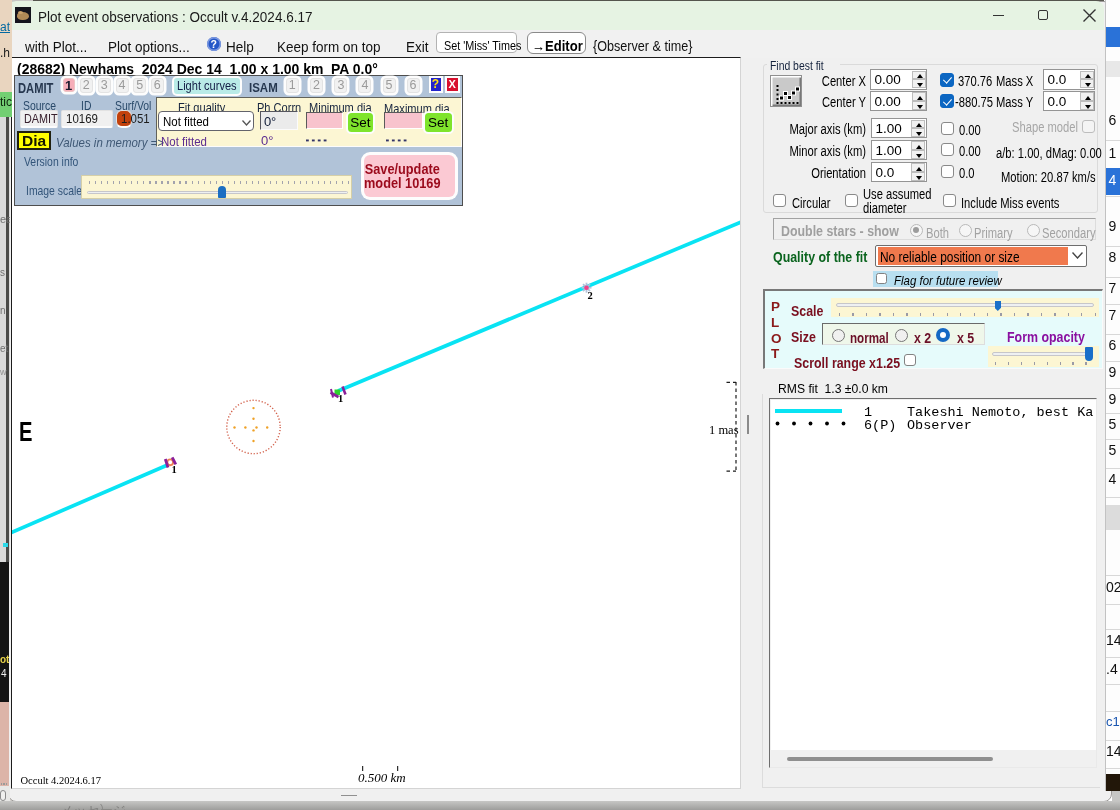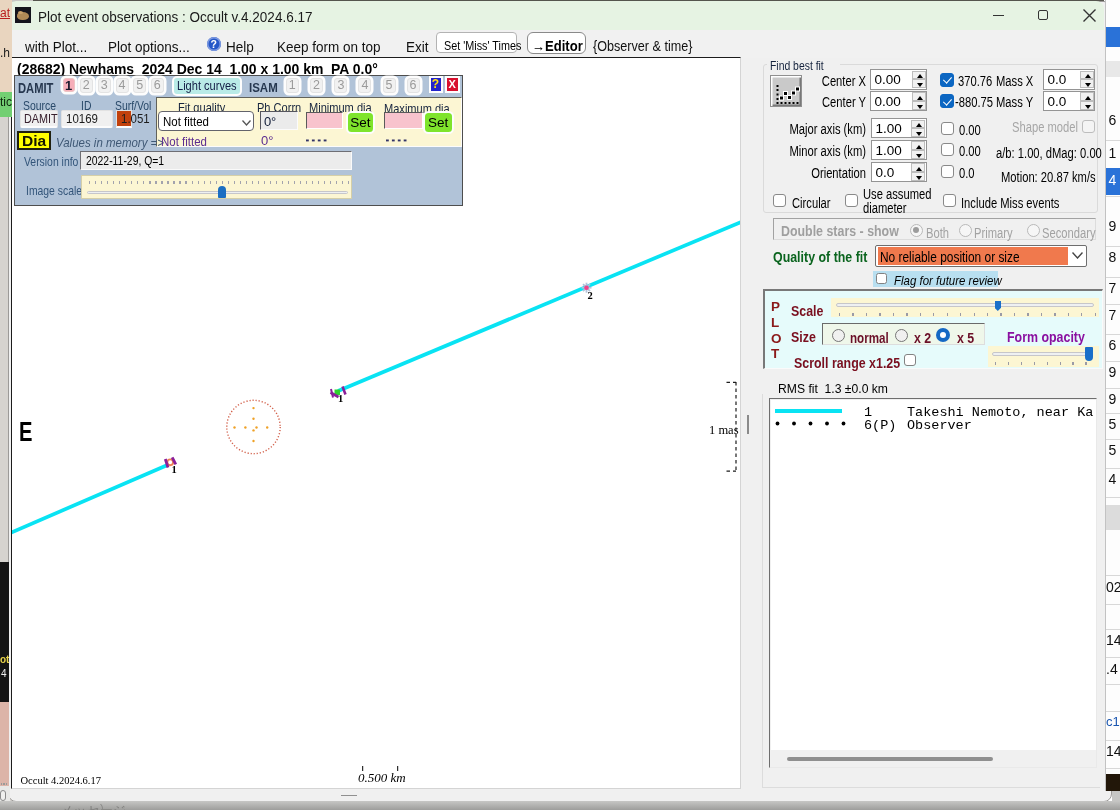--- a/index.html
+++ b/index.html
@@ -191,21 +191,21 @@
 <div class="abs sx85" style="left:256.7px;top:100.3px;font-size:13px;color:#16243e;">Ph Corrn</div>
 <div class="abs sx85" style="left:308.5px;top:100.3px;font-size:13px;color:#16243e;">Minimum dia</div>
 <div class="abs sx85" style="left:384.1px;top:101.3px;font-size:13px;color:#16243e;">Maximum dia</div>
 
 <div class="abs" style="left:19.7px;top:110px;width:38.5px;height:18px;background:#f0f0f0;border:1px solid #e2e2e2;border-bottom:2px solid #fcfcfc;border-radius:2px;font-size:13.5px;color:#38202e;line-height:16px;">
       <span class="abs sx80" style="left:3.5px;">DAMIT</span>
     </div>
 <div class="abs" style="left:61px;top:110px;width:52px;height:18px;background:#f0f0f0;border:1px solid #e2e2e2;border-bottom:2px solid #fcfcfc;border-radius:2px;font-size:13.5px;color:#1c1c1c;line-height:16px;">
       <span class="abs sx85" style="left:4px;">10169</span>
     </div>
-<div class="abs" style="left:115.7px;top:110px;width:16px;height:18px;background:#c2410c;border:1px solid #e2e2e2;border-bottom:2px solid #fcfcfc;border-radius:0;font-size:13.5px;color:#1c1c1c;line-height:16px;">
+<div class="abs" style="left:115.7px;top:110px;width:16px;height:18px;background:#c2410c;border:1px solid #e2e2e2;border-bottom:2px solid #fcfcfc;border-radius:6px;font-size:13.5px;color:#1c1c1c;line-height:16px;">
       <span class="abs sx85" style="left:4px;">1.051</span>
     </div>
 <div class="abs" style="left:158.4px;top:111.4px;width:95.8px;height:19.6px;background:#fff;border:1.5px solid #63636b;border-radius:4px;"></div>
 <div class="abs sx85" style="left:163px;top:114.3px;font-size:13.5px;color:#000;">Not fitted</div>
 <svg class="abs" style="left:241.5px;top:119.5px;" width="9" height="6" viewBox="0 0 9 6">
       <path d="M0.5,0.5 L4.5,5 L8.5,0.5" fill="none" stroke="#555" stroke-width="1.3"></path>
     </svg>
 <div class="abs" style="left:259.9px;top:111px;width:37.7px;height:18.7px;background:#ebebeb;border-top:1.5px solid #56565e;border-left:1.5px solid #56565e;border-right:1.5px solid #fbfbfb;border-bottom:1.5px solid #fbfbfb;font-size:13px;color:#101c38;padding:1.5px 0 0 3px;">0°</div>
 <div class="abs" style="left:306px;top:112px;width:36.5px;height:17.3px;background:#f8c3cd;border-top:1.5px solid #5a5a5a;border-left:1.5px solid #5a5a5a;border-right:1.5px solid #fff;border-bottom:1.5px solid #fff;"></div>
 <div class="abs" style="left:348px;top:112.6px;width:25px;height:19.7px;background:#7fe42c;border-radius:3.5px;box-shadow:0 0 0 2px #fdfdfd;font-size:13.5px;color:#000;text-align:center;line-height:19px;">Set</div>
@@ -227,23 +227,21 @@
 <svg class="abs" style="left:386px;top:138.5px;" width="26" height="3">
       <g fill="#333366">
         <rect x="0" y="0.5" width="2.8" height="1.9"></rect>
         <rect x="5.9" y="0.5" width="2.8" height="1.9"></rect>
         <rect x="11.8" y="0.5" width="2.8" height="1.9"></rect>
         <rect x="17.7" y="0.5" width="2.8" height="1.9"></rect>
       </g>
     </svg>
 
 <div class="abs sx80" style="left:23.5px;top:153.5px;font-size:13px;color:#33557a;">Version info</div>
-<div class="abs" style="left:80px;top:150.5px;width:272px;height:19px;background:#ececec;border-top:1.5px solid #6e6e74;border-left:1.5px solid #6e6e74;border-right:1.5px solid #fafafa;border-bottom:1.5px solid #fafafa;font-size:13px;color:#000;">
-      <span class="abs sx80" style="left:4.5px;top:1.5px;">2022-11-29, Q=1</span>
-    </div>
+<div class="abs" style="left:364px;top:155px;width:91px;height:42px;background:#fbc9d3;border-radius:6px;box-shadow:0 0 0 3px #fdfdfd;font-size:15px;font-weight:bold;color:#9b0a1c;line-height:14px;padding-top:7px;text-align:center;"><span class="sx85" style="display:inline-block;">Save/update<br>model 10169</span></div>
 
 <div class="abs sx80" style="left:26px;top:183px;font-size:13px;color:#33557a;">Image scale</div>
 <div class="abs" id="imgscale" style="left:81px;top:175px;width:271px;height:24px;background:#fcf6d3;border:1px solid #d5cfa8;"></div>
 <div class="abs" style="left:88.5px;top:181px;width:260px;height:3.3px;background:repeating-linear-gradient(90deg,#a3a3ad 0 1.2px,transparent 1.2px 6.03px);"></div>
 <div class="abs" style="left:87px;top:190.8px;width:261px;height:3.5px;background:#eef0f2;border:1px solid #c6c6ca;border-radius:2px;"></div>
 <div class="abs" style="left:217.7px;top:185.5px;width:8.6px;height:12.4px;background:#1b6ec2;border-radius:4.5px 4.5px 1px 1px;"></div>
 
 <div class="abs" style="left:762.5px;top:64px;width:335px;height:149px;border:1px solid #dadada;border-radius:3px;"></div>
 <div class="abs" style="left:767px;top:57.5px;background:#f0f0f0;padding:0 3px;font-size:13px;color:#16243e;"><span class="sx80" style="display:inline-block;">Find best fit</span></div>
 
@@ -410,30 +408,39 @@
 <svg class="abs" style="left:774px;top:420px;" width="75" height="7">
       <g fill="#000">
         <circle cx="3.5" cy="3.5" r="1.9"></circle>
         <circle cx="20" cy="3.5" r="1.9"></circle>
         <circle cx="36.5" cy="3.5" r="1.9"></circle>
         <circle cx="53" cy="3.5" r="1.9"></circle>
         <circle cx="69.5" cy="3.5" r="1.9"></circle>
       </g>
     </svg>
 <div class="abs" style="left:864px;top:405px;font-family:'Liberation Mono',monospace;font-size:13.5px;color:#000;">1</div>
-<div class="abs" style="left:907px;top:405px;font-family:'Liberation Mono',monospace;font-size:13.5px;color:#000;white-space:nowrap;">Takeshi Nemoto, near Ka</div>
+<div class="abs" style="left:907px;top:405px;font-family:'Liberation Mono',monospace;font-size:13.5px;color:#000;white-space:nowrap;">Takeshi Nemoto, best Ka</div>
 <div class="abs" style="left:864px;top:417.5px;font-family:'Liberation Mono',monospace;font-size:13.5px;color:#000;">6(P)</div>
 <div class="abs" style="left:907px;top:417.5px;font-family:'Liberation Mono',monospace;font-size:13.5px;color:#000;">Observer</div>
 
 <div class="abs" style="left:0;top:0;width:12px;height:92px;background:#e9d5bf;overflow:hidden;">
-  <div class="abs" style="left:0;top:6px;font-size:12px;color:#b91c1c;text-decoration:underline;">at</div>
+  <div class="abs" style="left:0;top:20px;font-size:12px;color:#0369a1;text-decoration:underline;">at</div>
   <div class="abs" style="left:0;top:46px;font-size:12px;color:#1c1c1c;">.h</div>
 </div>
 <div class="abs" style="left:0;top:92px;width:12px;height:25px;background:#72cf72;overflow:hidden;">
   <div class="abs" style="left:0;top:3px;font-size:12px;color:#0c240c;">tic</div>
+</div>
+<div class="abs" style="left:0;top:117px;width:10px;height:445px;background:#d9d9d9;overflow:hidden;">
+  <div class="abs" style="left:5.5px;top:0;width:3px;height:445px;background:#4a4a48;"></div>
+  <div class="abs" style="left:0;top:96px;font-size:11px;color:#707070;">ea</div>
+  <div class="abs" style="left:0;top:150px;font-size:10px;color:#707070;">s</div>
+  <div class="abs" style="left:0;top:188px;font-size:10px;color:#707070;">n</div>
+  <div class="abs" style="left:0;top:226px;font-size:10px;color:#707070;">et</div>
+  <div class="abs" style="left:0;top:250px;font-size:9px;color:#909090;">w</div>
+  <div class="abs" style="left:3px;top:426px;width:5px;height:4px;background:#2ad8e8;"></div>
 </div>
 <div class="abs" style="left:0;top:562px;width:9px;height:140px;background:#141414;overflow:hidden;">
   <div class="abs" style="left:0;top:92px;font-size:10px;color:#e8d44a;font-weight:bold;">ot</div>
   <div class="abs" style="left:1px;top:106px;font-size:10px;color:#eee;">4</div>
 </div>
 <div class="abs" style="left:0;top:702px;width:9px;height:84px;background:#dcb4a8;"></div>
 <div class="abs" style="left:0;top:786px;width:10px;height:24px;background:#e8e8e6;"></div>
 
 <div class="abs" style="left:1105px;top:0;width:15px;height:791px;background:#fdfdfd;border-left:1px solid #c2c2c2;overflow:hidden;" id="rightstrip">
 <div class="abs" style="left:0;top:27px;width:15px;height:20px;background:#2a72d8;"></div>

